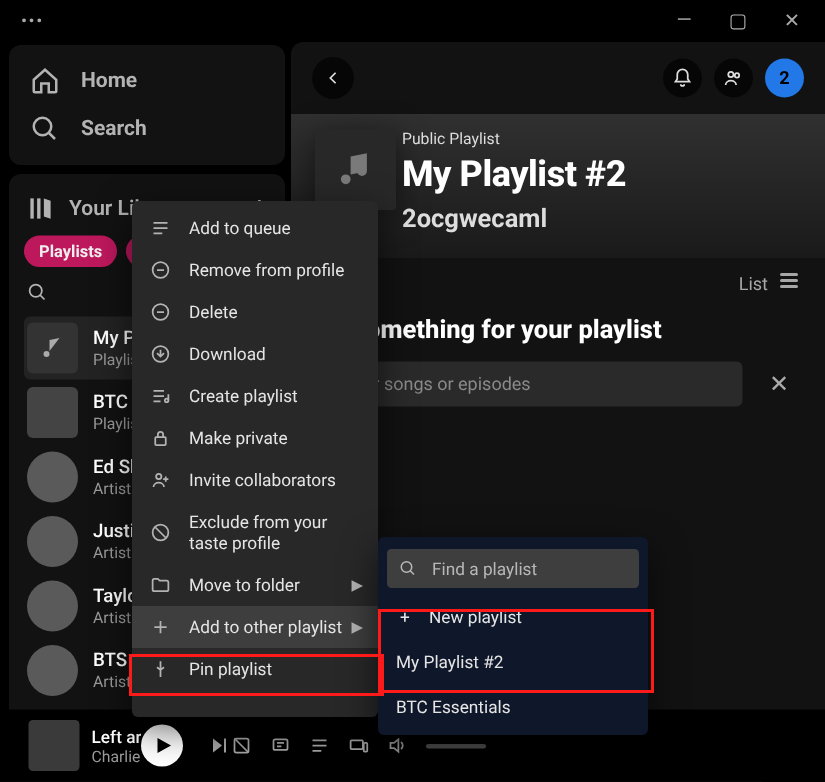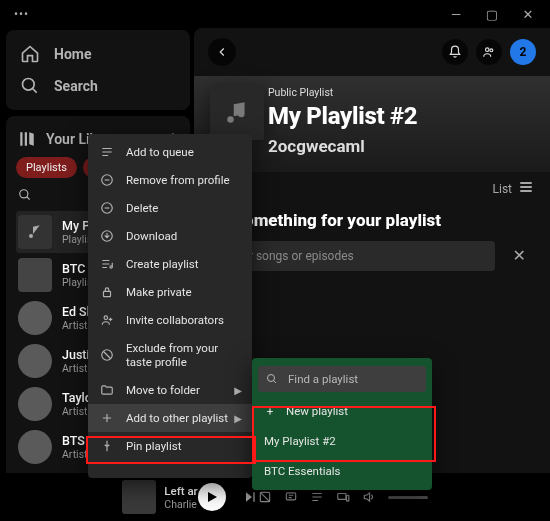--- a/index.html
+++ b/index.html
@@ -10,21 +10,21 @@
 .winbtn span{width:36px;text-align:center;color:#aaa;font-size:13px}
 .app{display:flex;height:493px}
 .sidebar{width:196px;flex-shrink:0;display:flex;flex-direction:column;gap:6px;padding:2px 6px 0 6px}
 .panel{background:#121212;border-radius:8px;padding:8px 10px}
 .nav-item{display:flex;align-items:center;gap:14px;padding:6px 4px;color:#b3b3b3;cursor:pointer}
 .nav-item svg{width:20px;height:20px}
 .nav-item span.lbl{font-size:14px;font-weight:700}
 .lib-head{display:flex;align-items:center;justify-content:space-between;color:#b3b3b3;padding:4px 2px 8px 2px}
 .lib-head .t{display:flex;align-items:center;gap:10px;font-weight:600;font-size:14px}
 .chips{display:flex;gap:6px;margin-bottom:8px}
-.chip{background:#7f1d1d;color:#eee;border-radius:18px;padding:4px 10px;font-size:11px;font-weight:400}
+.chip{background:#be185d;color:#eee;border-radius:18px;padding:4px 10px;font-size:11px;font-weight:700}
 .lib-search{color:#b3b3b3;padding:2px 2px 6px 2px}
 .lib-list{display:flex;flex-direction:column;gap:1px}
 .lib-row{display:flex;align-items:center;gap:10px;padding:4px 2px;border-radius:4px}
 .lib-row.active{background:#232323}
 .art{width:34px;height:34px;border-radius:4px;background:#333;flex-shrink:0;display:flex;align-items:center;justify-content:center}
 .art.round{border-radius:50%}
 .art svg{width:16px;height:16px;color:#aaa}
 .meta{overflow:hidden}
 .meta .nm{font-size:12.5px;color:#fff;white-space:nowrap;overflow:hidden;text-overflow:ellipsis;font-weight:500}
 .meta .sub{font-size:10.5px;color:#9a9a9a;white-space:nowrap;overflow:hidden;text-overflow:ellipsis}
@@ -42,34 +42,34 @@
 .actions{display:flex;align-items:center;justify-content:space-between;padding:10px 18px}
 .actions .left{display:flex;align-items:center;gap:18px;color:#a7a7a7}
 .actions .right{display:flex;gap:8px;color:#a7a7a7;font-size:12px}
 .hambars{display:inline-flex;flex-direction:column;gap:2px}
 .hambars i{width:12px;height:2px;background:#a7a7a7;border-radius:1px;display:block}
 .find{padding:4px 18px 12px 18px}
 .find h2{font-size:17px;font-weight:800;margin-bottom:10px}
 .find .row{display:flex;align-items:center;gap:12px}
 .searchbox{flex:1;background:#2a2a2a;border-radius:4px;padding:8px 10px;color:#8a8a8a;font-size:12px}
 .closex{color:#aaa;font-size:16px;padding:6px}
-.player{position:absolute;bottom:0;left:0;right:0;height:48px;background:#000;display:flex;align-items:center;justify-content:center;padding:0 2px}
+.player{position:absolute;bottom:0;left:0;right:0;height:48px;background:#000;display:flex;align-items:center;justify-content:flex-start;padding:0 19px}
 .player .left{display:flex;align-items:center;gap:8px}
 .pcover{width:34px;height:34px;background:#3a3a3a;border-radius:3px}
 .player .meta .nm{font-size:11.5px}
 .player .center{display:flex;align-items:center;gap:16px}
 .playbtn{width:28px;height:28px;border-radius:50%;background:#fff;display:flex;align-items:center;justify-content:center}
 .playbtn span{width:0;height:0;border-left:9px solid #000;border-top:5px solid transparent;border-bottom:5px solid transparent;margin-left:2px}
 .player .right{display:flex;align-items:center;gap:12px;color:#a7a7a7}
 .ctxmenu{position:absolute;left:88px;top:134px;width:164px;background:#282828;border-radius:4px;box-shadow:0 8px 24px rgba(0,0,0,.6);padding:4px 0;z-index:20}
 .mi{display:flex;align-items:center;gap:12px;padding:7px 12px;color:#e5e5e5;font-size:11.5px;position:relative}
 .mi svg,.mi .ic{width:14px;height:14px;flex-shrink:0;color:#b3b3b3}
 .mi .arr{position:absolute;right:10px;color:#b3b3b3;font-size:10px}
 .mi.hover{background:#3e3e3e}
-.submenu{position:absolute;left:252px;top:358px;width:180px;background:#14532d;border-radius:4px;box-shadow:0 8px 24px rgba(0,0,0,.6);padding:4px 0;z-index:21}
+.submenu{position:absolute;left:252px;top:358px;width:180px;background:#0f172a;border-radius:4px;box-shadow:0 8px 24px rgba(0,0,0,.6);padding:4px 0;z-index:21}
 .si{display:flex;align-items:center;gap:10px;padding:8px 12px;color:#e5e5e5;font-size:11.5px}
 .si.srch{background:#3e3e3e;border-radius:3px;margin:4px 6px;padding:6px 8px;color:#b8b8b8}
 .redbox1{position:absolute;border:2px solid #ff1a1a;left:86px;top:436px;width:170px;height:28px;z-index:25;pointer-events:none}
 .redbox2{position:absolute;border:2px solid #ff1a1a;left:252px;top:406px;width:184px;height:56px;z-index:25;pointer-events:none}
 .ic{display:inline-flex;align-items:center;justify-content:center}
 </style>
 </head>
 <body>
 
 <div class="titlebar">

